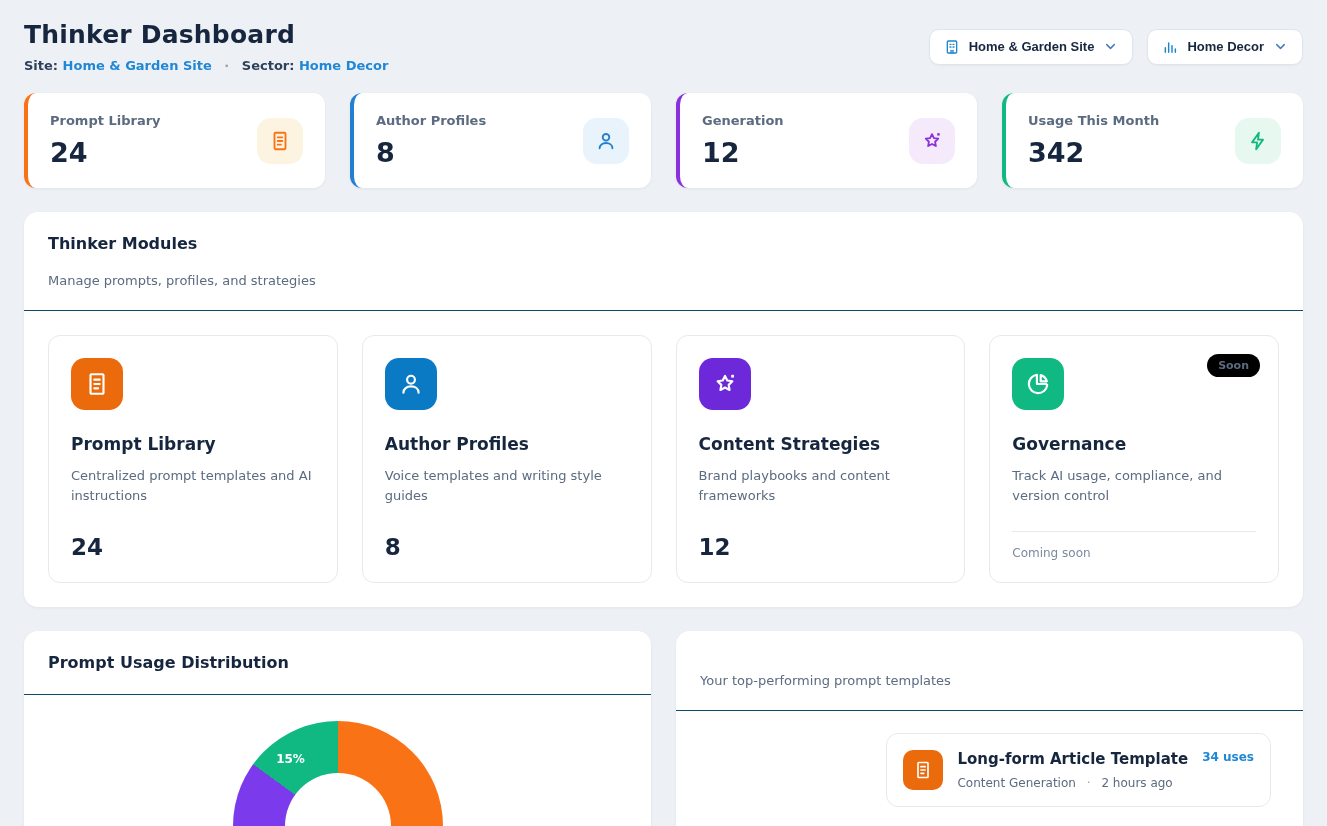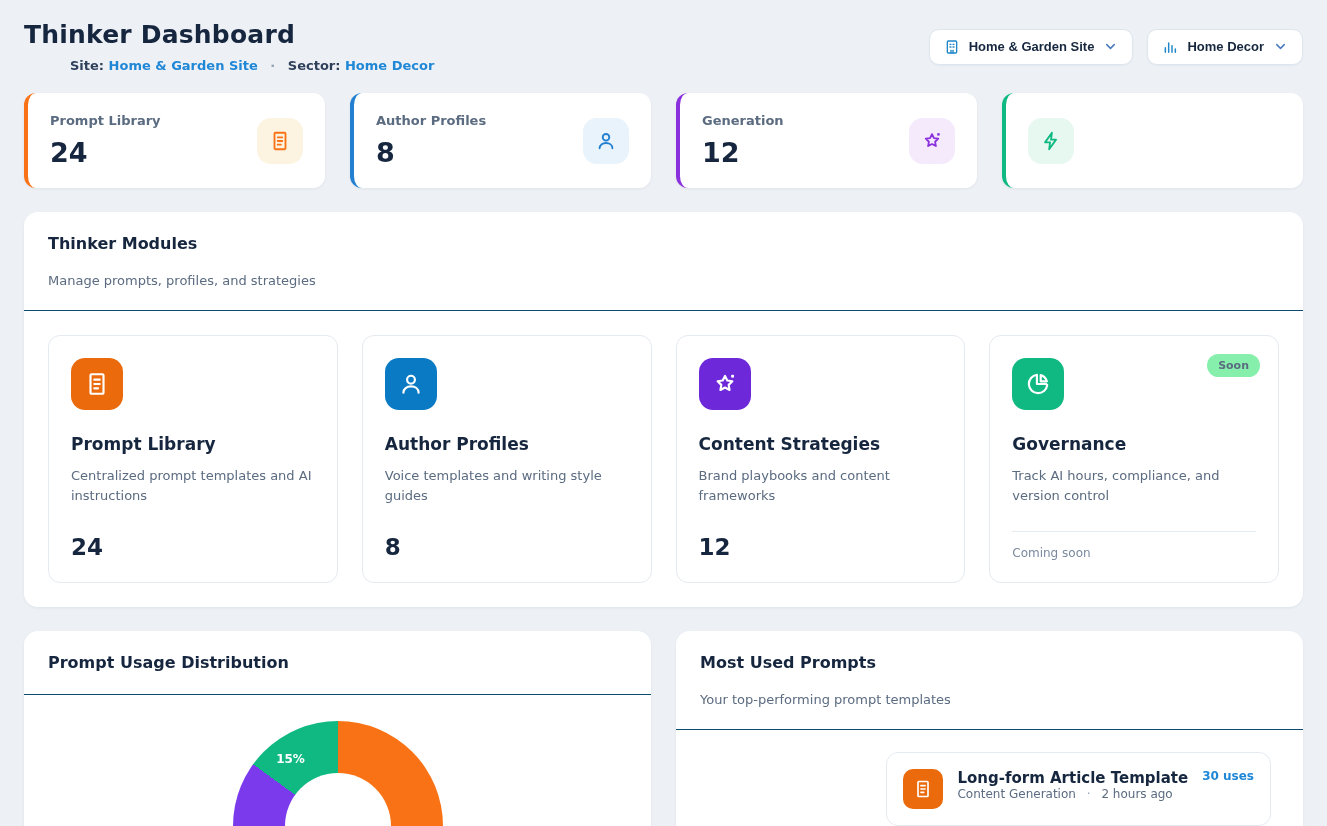--- a/index.html
+++ b/index.html
@@ -8,21 +8,21 @@
     font-family: "DejaVu Sans", "Liberation Sans", sans-serif;
     background: #edf1f6;
     color: #14243a;
     overflow: hidden;
   }
   .page { padding: 20px 24px; }
 
   
   .header-row { display: flex; justify-content: space-between; align-items: center; }
   .page-title { font-size: 25px; font-weight: 800; letter-spacing: 0.2px; color: #16263e; }
-  .subtitle { margin-top: 9px; font-size: 13px; color: #44566d; font-weight: 600; margin-left: 46px; }
+  .subtitle { margin-top: 9px; font-size: 13px; color: #44566d; font-weight: 600; }
   .subtitle .lbl { color: #2e405a; font-weight: 700; }
   .subtitle a { color: #1f87d6; text-decoration: none; font-weight: 700; cursor: pointer; }
   .subtitle .dot { color: #93a3b5; margin: 0 8px; }
 
   .selectors { display: flex; gap: 14px; align-items: center; }
   .selector-btn {
     display: flex; align-items: center; gap: 9px;
     background: #fff; border: 1px solid #dde6ee; border-radius: 10px;
     padding: 9px 14px; font-size: 13px; font-weight: 700; color: #16263e;
     cursor: pointer; box-shadow: 0 1px 2px rgba(20,36,58,0.04);
@@ -57,21 +57,21 @@
     display: flex; flex-direction: column; position: relative; cursor: pointer;
     min-height: 248px; background: #fff;
   }
   .module-tile { width: 52px; height: 52px; border-radius: 14px; color: #fff; display: flex; align-items: center; justify-content: center; }
   .module-tile .ico { width: 26px; height: 26px; }
   .module-title { margin-top: 24px; font-size: 17px; font-weight: 800; color: #16263e; }
   .module-desc { margin-top: 12px; font-size: 13px; color: #5b6b80; line-height: 1.55; }
   .module-count { margin-top: auto; font-size: 23px; font-weight: 800; color: #16263e; }
   .soon-badge {
     position: absolute; top: 18px; right: 18px;
-    background: #86efac; color: #5b6b80; font-size: 11px; font-weight: 700;
+    background: #000000; color: #5b6b80; font-size: 11px; font-weight: 700;
     border-radius: 999px; padding: 5px 11px;
   }
   .module-divider { margin-top: auto; border-top: 1px solid #e5eaf0; }
   .module-footer { margin-top: 14px; font-size: 12px; color: #7a8a9e; }
 
   
   .bottom-grid { display: grid; grid-template-columns: 1fr 1fr; gap: 25px; margin-top: 24px; }
   .bottom-card { background: #fff; border-radius: 14px; box-shadow: 0 1px 3px rgba(20,36,58,0.06); height: 560px; overflow: hidden; }
 
   .donut-wrap { position: relative; width: 210px; height: 210px; margin: 26px auto 0; border-radius: 50%; }
@@ -84,21 +84,21 @@
   }
 
   .prompt-list { padding: 22px 32px; display: flex; flex-direction: column; gap: 14px; align-items: flex-end; }
   .prompt-item {
     display: flex; align-items: flex-start; gap: 14px;
     border: 1px solid #e5eaf0; border-radius: 12px; padding: 16px; cursor: pointer; background: #fff;
   }
   .prompt-tile { width: 40px; height: 40px; border-radius: 10px; color: #fff; display: flex; align-items: center; justify-content: center; flex: 0 0 auto; }
   .prompt-tile .ico { width: 20px; height: 20px; }
   .prompt-name { font-size: 15px; font-weight: 800; color: #16263e; }
-  .prompt-meta { margin-top: 0; font-size: 12px; color: #5b6b80; }
+  .prompt-meta { margin-top: 8px; font-size: 12px; color: #5b6b80; }
   .prompt-meta .dot { margin: 0 7px; color: #93a3b5; }
   .prompt-uses { margin-left: auto; font-size: 12px; font-weight: 800; color: #1f87d6; white-space: nowrap; }
 </style>
 </head>
 <body>
 
 <div class="page">
 
   <div class="header-row">
     <div>
@@ -194,20 +194,24 @@
             <svg viewBox="0 0 24 24" fill="none" stroke="currentColor" stroke-width="2" stroke-linejoin="round">
               <path d="M12 4.5l2.1 4.3 4.7.7-3.4 3.3.8 4.7-4.2-2.2-4.2 2.2.8-4.7L5.2 9.5l4.7-.7z"></path>
               <line x1="19" y1="3.5" x2="19" y2="6"></line>
               <line x1="17.8" y1="4.8" x2="20.3" y2="4.8"></line>
             </svg>
           </span>
       </div>
     </div>
 
     <div class="stat-card" style="border-left-color: rgb(16, 185, 129);">
+      <div>
+        <div class="stat-label">Usage This Month</div>
+        <div class="stat-value">342</div>
+      </div>
       <div class="stat-icon-tile" style="background: rgb(230, 248, 240); color: rgb(16, 185, 129);">
         <span class="ico">
             <svg viewBox="0 0 24 24" fill="none" stroke="currentColor" stroke-width="2" stroke-linejoin="round">
               <path d="M13 3L5.5 13.5H11l-1 7.5 7.5-10.5H12z"></path>
             </svg>
           </span>
       </div>
     </div>
   </div>
 
@@ -267,41 +271,40 @@
         <span class="soon-badge">Soon</span>
         <div class="module-tile" style="background: rgb(16, 185, 129);">
           <span class="ico">
               <svg viewBox="0 0 24 24" fill="none" stroke="currentColor" stroke-width="2" stroke-linecap="round" stroke-linejoin="round">
                 <path d="M20.5 13A8.5 8.5 0 1 1 11 3.5V12h8.5z"></path>
                 <path d="M14.5 3.8a8.5 8.5 0 0 1 5.7 5.7H14.5z"></path>
               </svg>
             </span>
         </div>
         <div class="module-title">Governance</div>
-        <div class="module-desc">Track AI hours, compliance, and version control</div>
+        <div class="module-desc">Track AI usage, compliance, and version control</div>
         <div class="module-divider"></div>
         <div class="module-footer">Coming soon</div>
       </div>
     </div>
   </div>
 
   <div class="bottom-grid">
 
     <div class="bottom-card">
       <div class="panel-header">
         <div class="panel-title">Prompt Usage Distribution</div>
       </div>
       <div class="donut-wrap" style="background: conic-gradient(rgb(249, 115, 22) 0%, rgb(249, 115, 22) 45%, rgb(14, 165, 233) 45%, rgb(14, 165, 233) 70%, rgb(124, 58, 237) 70%, rgb(124, 58, 237) 85%, rgb(16, 185, 129) 85%, rgb(16, 185, 129) 100%);">
         <span class="donut-label">15%</span>
       </div>
     </div>
 
     <div class="bottom-card">
       <div class="panel-header">
-        <div class="panel-title">Most Used Prompts</div>
         <div class="panel-sub">Your top-performing prompt templates</div>
       </div>
       <div class="prompt-list">
         <div class="prompt-item">
           <div class="prompt-tile" style="background: rgb(234, 106, 12);">
             <span class="ico">
                 <svg viewBox="0 0 24 24" fill="none" stroke="currentColor" stroke-width="2" stroke-linecap="round" stroke-linejoin="round">
                   <path d="M7 3h10a1 1 0 0 1 1 1v16a1 1 0 0 1-1 1H7a1 1 0 0 1-1-1V4a1 1 0 0 1 1-1z"></path>
                   <line x1="9.5" y1="8" x2="14.5" y2="8"></line>
                   <line x1="9.5" y1="12" x2="14.5" y2="12"></line>
@@ -310,19 +313,19 @@
               </span>
           </div>
           <div>
             <div class="prompt-name">Long-form Article Template</div>
             <div class="prompt-meta">
               <span>Content Generation</span>
               <span class="dot">·</span>
               <span>2 hours ago</span>
             </div>
           </div>
-          <div class="prompt-uses">30 uses</div>
+          <div class="prompt-uses">34 uses</div>
         </div>
       </div>
     </div>
   </div>
 
 </div>
 
 </body></html>

